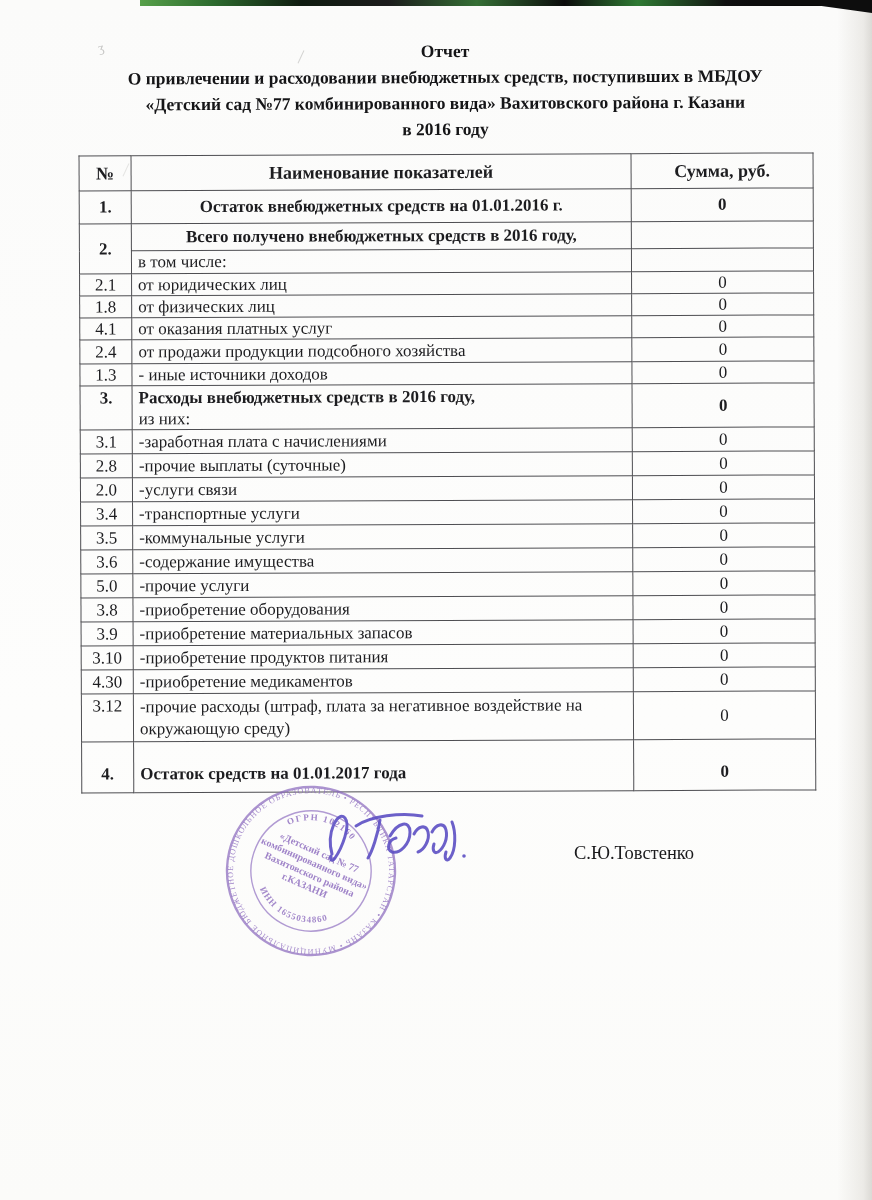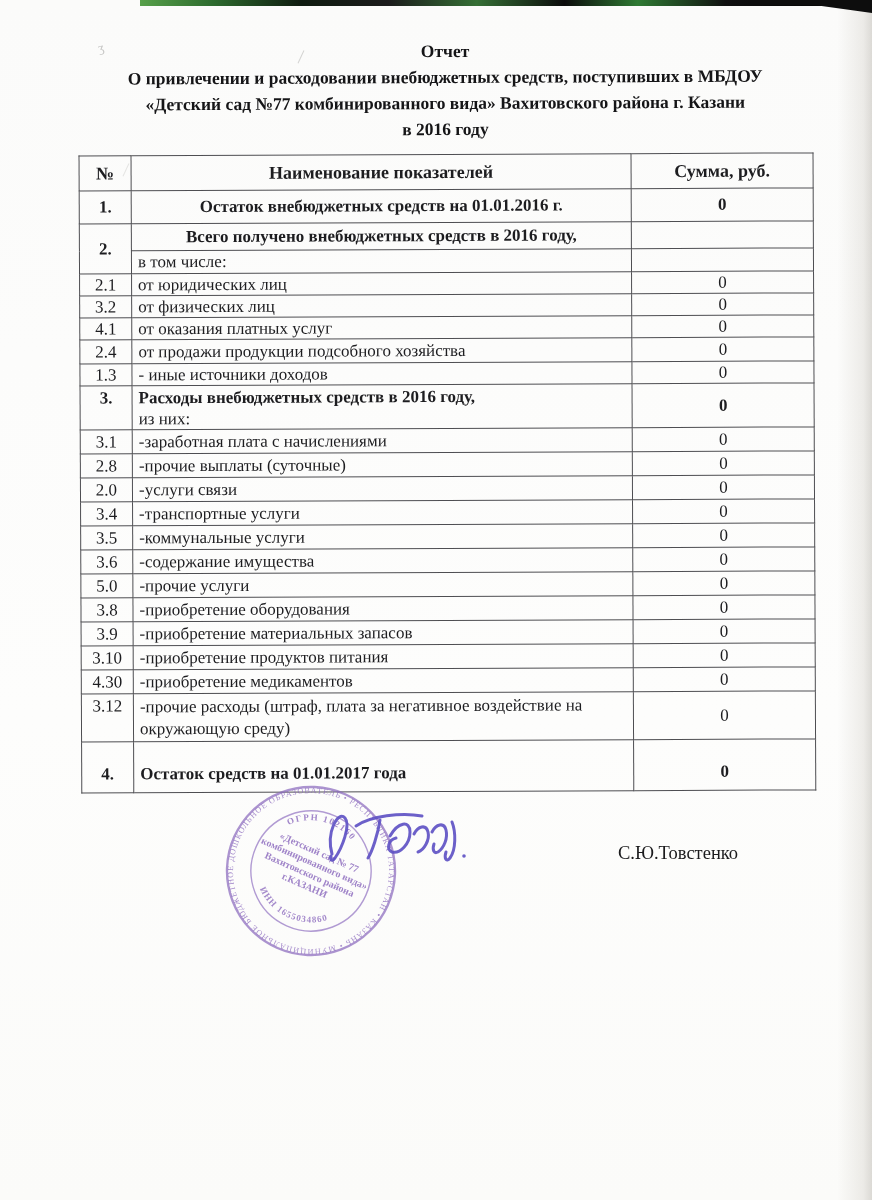--- a/index.html
+++ b/index.html
@@ -43,21 +43,21 @@
   .c-num{text-align:center;}
   .c-val{text-align:center;}
   .b{font-weight:bold;}
   .center{text-align:center;}
   .name{padding-left:9px;}
   .indent{padding-left:44px;}
   tr.h34{height:35px;} tr.h33{height:33px;} tr.h27{height:27px;} tr.h23{height:23px;}
   tr.h22{height:22px;} tr.h44{height:44px;} tr.h24{height:24px;} tr.h48{height:48px;} tr.h50{height:51px;}
   .two-line div{line-height:21px;}
   .sign-left{position:absolute;left:56px;top:843px;font-size:18.5px;color:#1b1b1d;}
-  .sign-right{position:absolute;left:618px;top:843px;font-size:18.5px;color:#1b1b1d;}
+  .sign-right{position:absolute;left:574px;top:843px;font-size:18.5px;color:#1b1b1d;}
 
   .stamp{position:absolute;left:220px;top:780px;width:182px;height:182px;opacity:.88;}
   .signature{position:absolute;left:318px;top:792px;width:170px;height:100px;}
 </style>
 </head>
 <body>
 
 <div class="scan">
 
   <div class="edge-top"></div>
@@ -99,21 +99,21 @@
       <tr class="h23">
         <td class="name">в том числе:</td>
         <td class="c-val"></td>
       </tr>
       <tr class="h22">
         <td class="c-num">2.1</td>
         <td class="name">от юридических лиц</td>
         <td class="c-val">0</td>
       </tr>
       <tr class="h22">
-        <td class="c-num">3.2</td>
+        <td class="c-num">1.8</td>
         <td class="name">от физических лиц</td>
         <td class="c-val">0</td>
       </tr>
       <tr class="h22">
         <td class="c-num">4.1</td>
         <td class="name">от оказания платных услуг</td>
         <td class="c-val">0</td>
       </tr>
       <tr class="h24">
         <td class="c-num">2.4</td>

